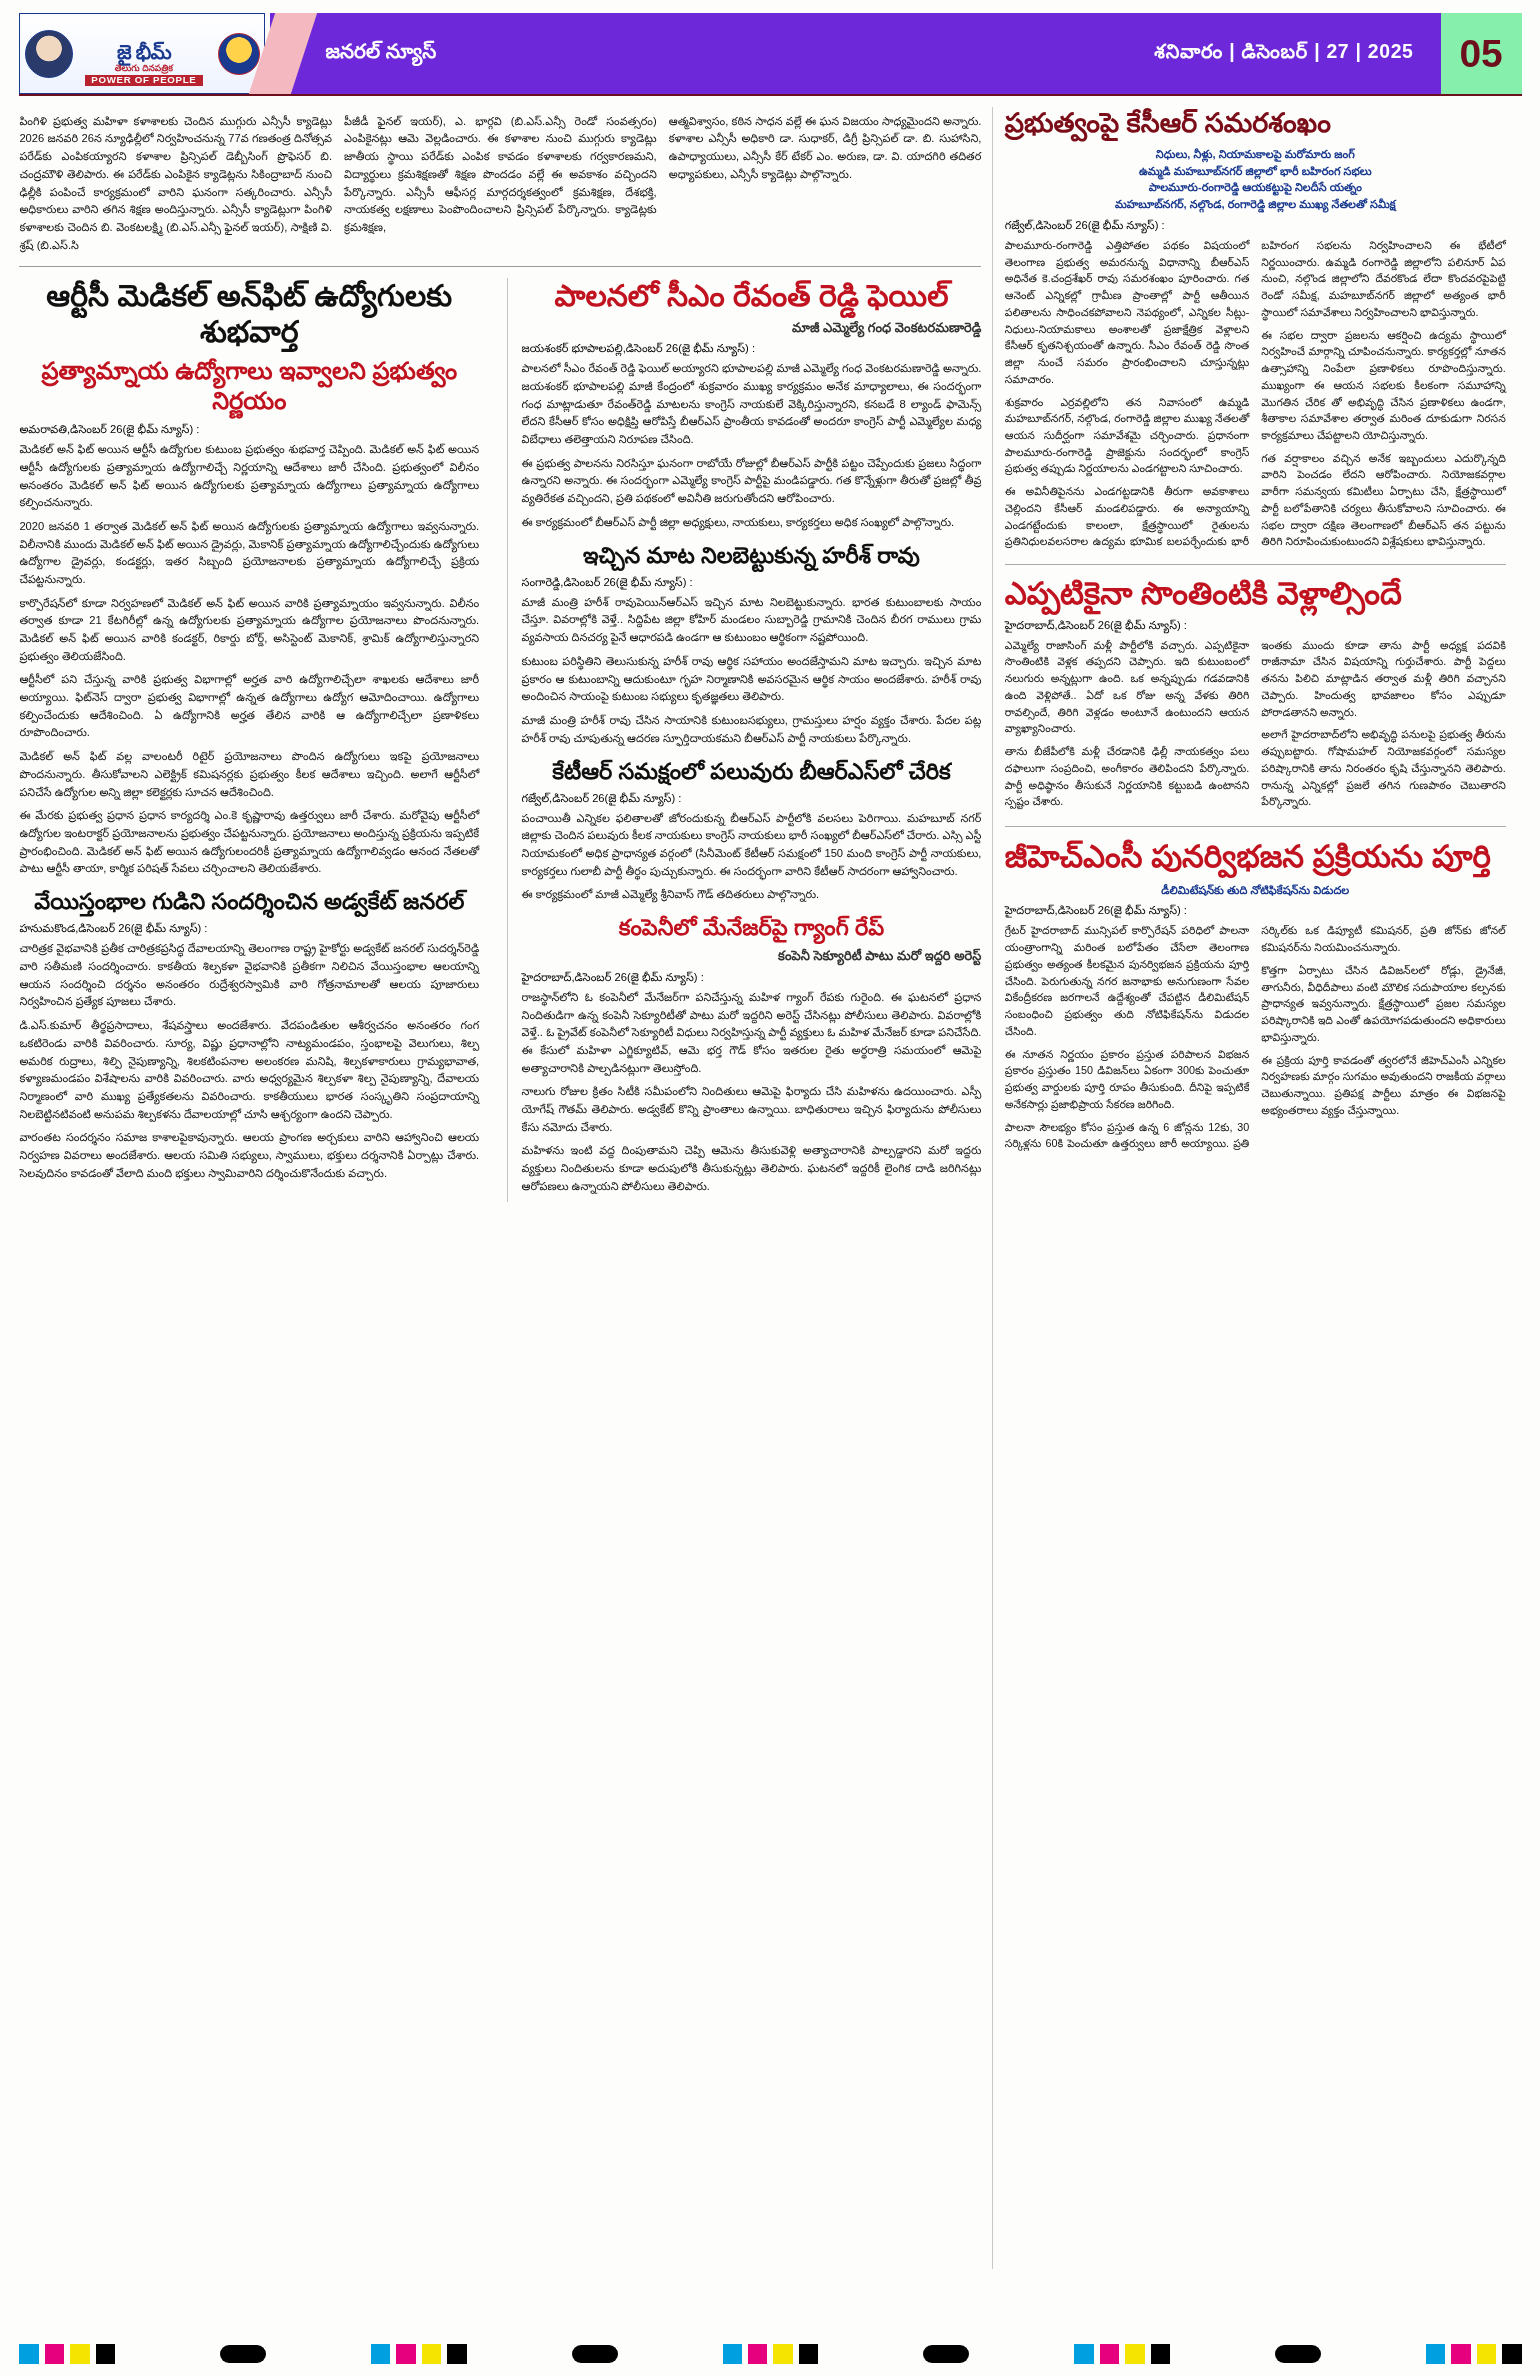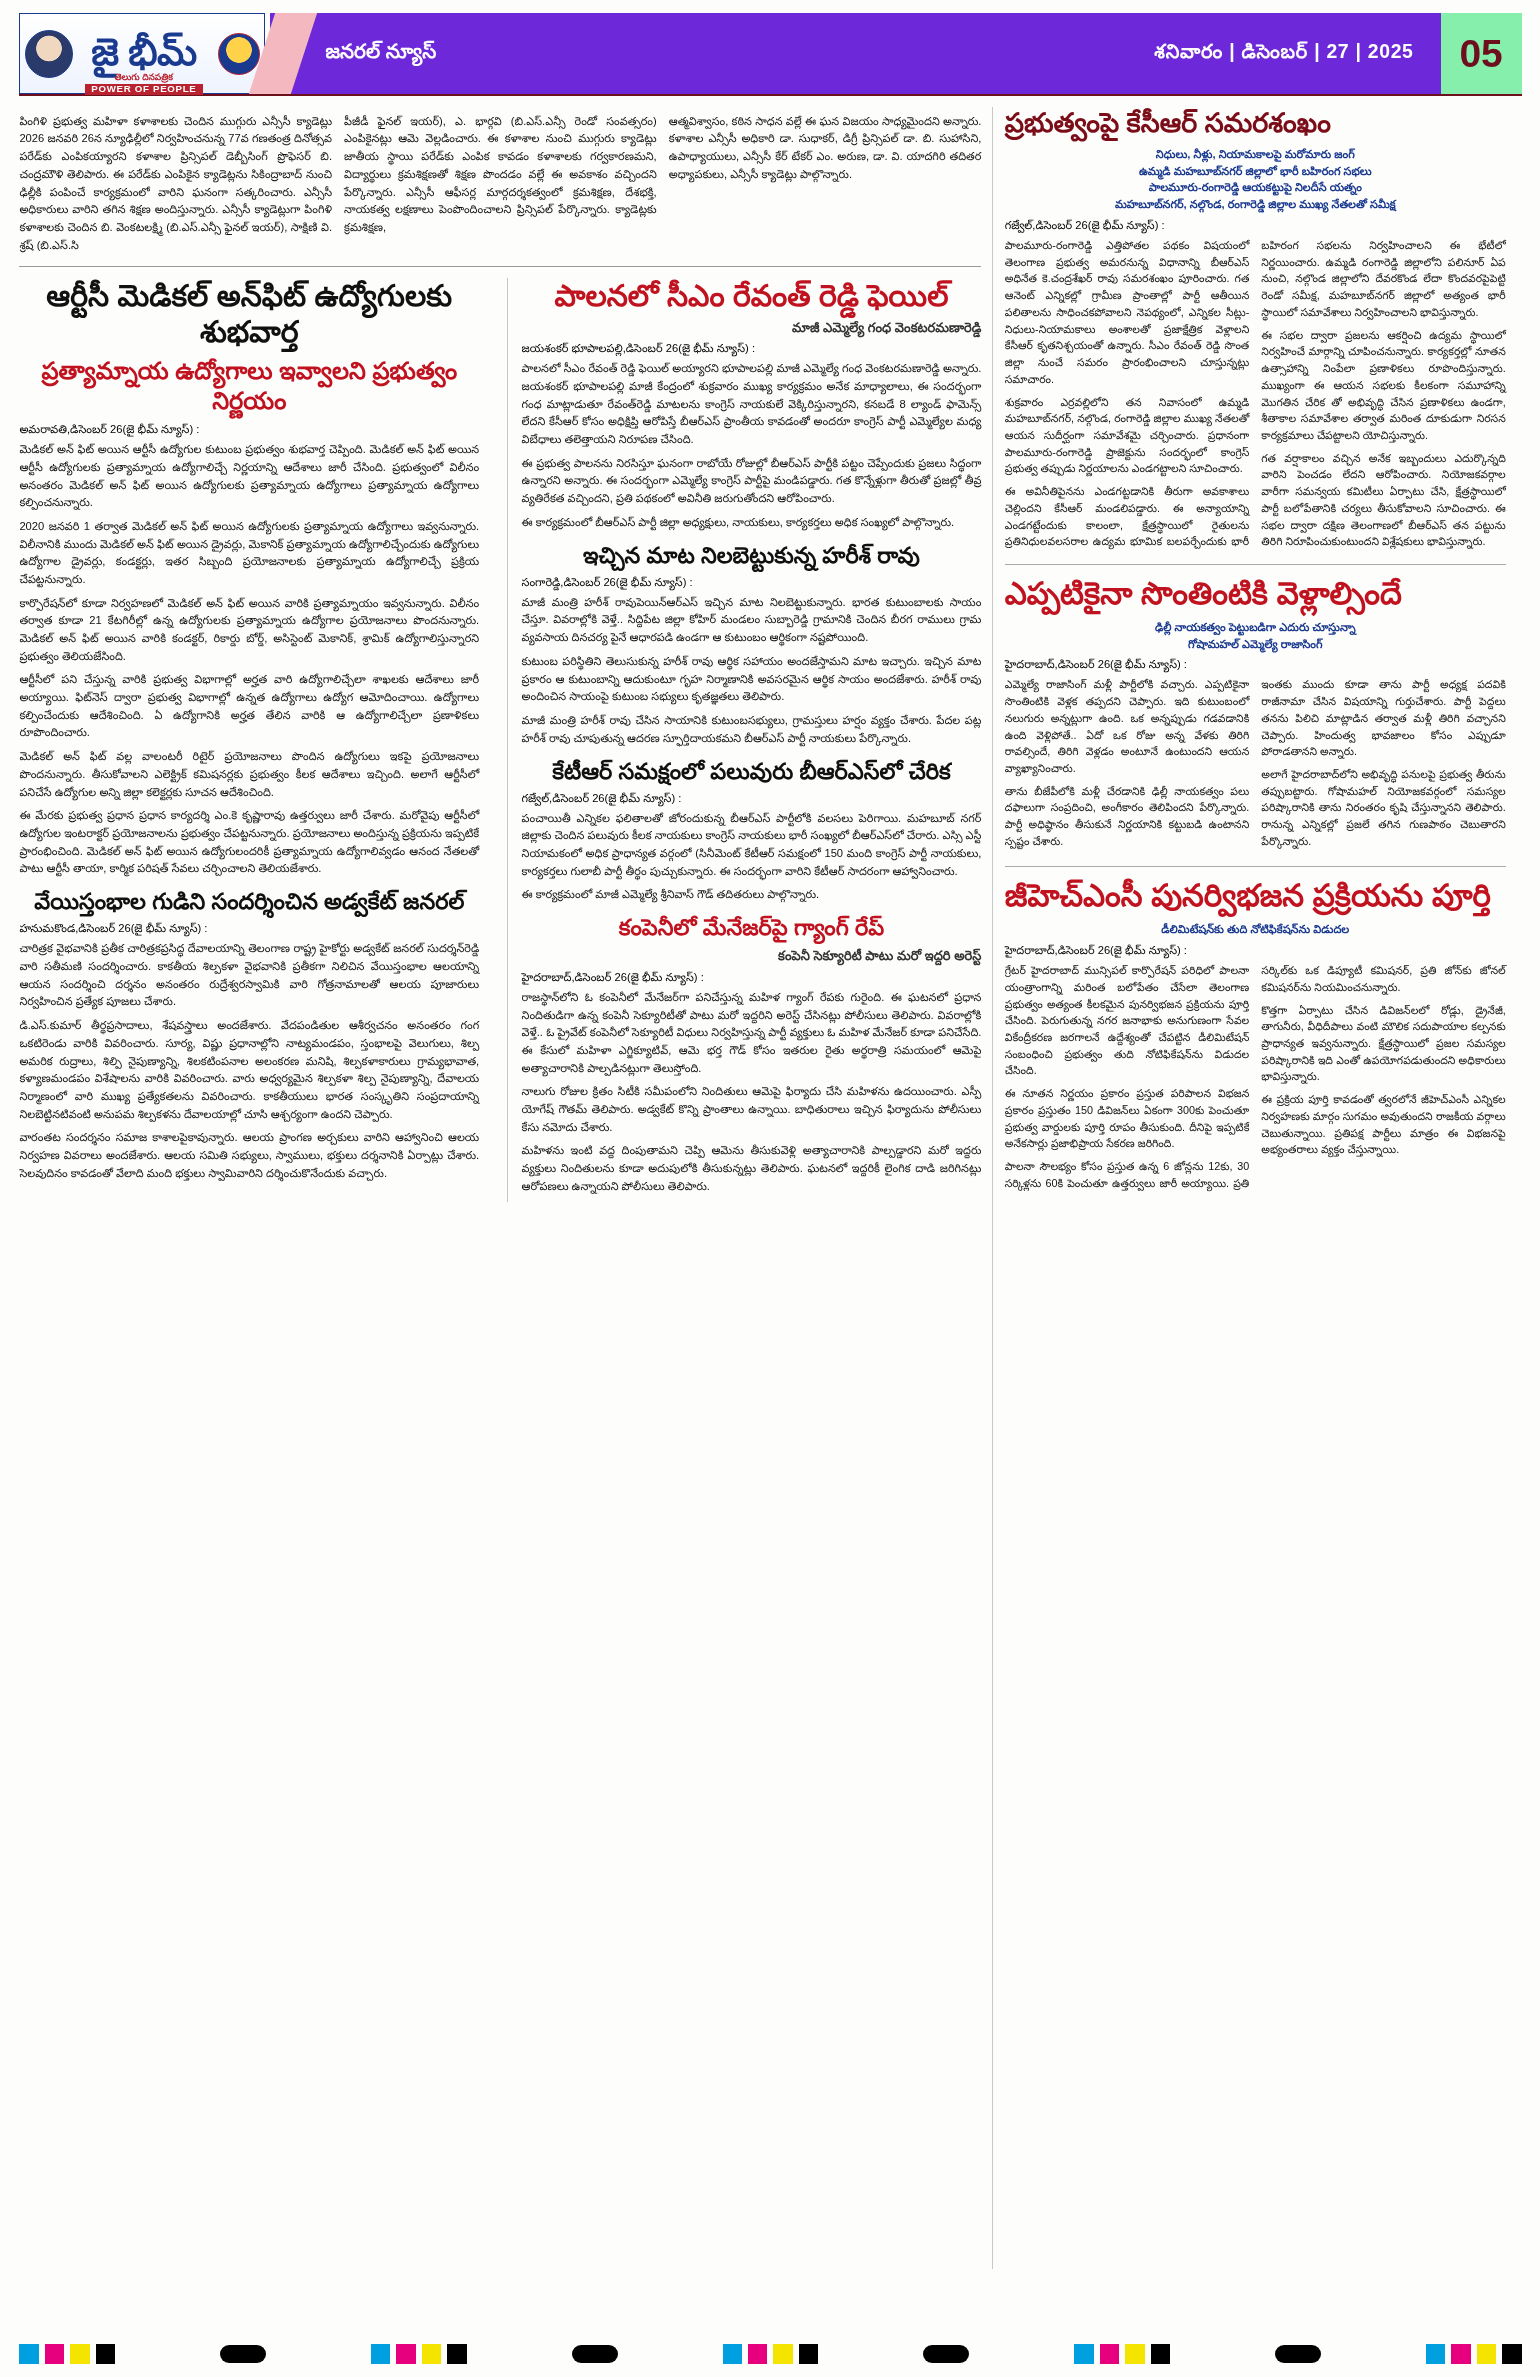--- a/index.html
+++ b/index.html
@@ -45,21 +45,21 @@
     background: radial-gradient(circle at 50% 38%, #f0d8c0 0 34%, #2a3b6b 36% 100%);
     border: 1.5px solid #1a3a8f;
     flex: 0 0 auto;
   }
   .logo-text {
     flex: 1;
     text-align: center;
     line-height: 1.0;
   }
   .logo-title {
-    font-size: 38px;
+    font-size: 20px;
     font-weight: bold;
     color: #1a3a8f;
     letter-spacing: -0.7px;
     margin-top: 20px;
   }
   .logo-sub {
     font-size: 9px;
     color: #b8232f;
     font-weight: bold;
     margin-top: 1.5px;
@@ -471,24 +471,20 @@
           <p>ఈ అవినీతిపైనను ఎండగట్టడానికి తీరుగా అవకాశాలు చెల్లిందని కేసీఆర్ మండలిపడ్డారు. ఈ అన్యాయాన్ని ఎండగట్టేందుకు కాలంలా, క్షేత్రస్థాయిలో రైతులను ప్రతినిధులవలసరాల ఉద్యమ భూమిక బలపర్చేందుకు భారీ బహిరంగ సభలను నిర్వహించాలని ఈ భేటీలో నిర్ణయించారు. ఉమ్మడి రంగారెడ్డి జిల్లాలోని పలినూర్ ఏప నుంచి, నల్గొండ జిల్లాలోని దేవరకొండ లేదా కొందవరపైపెట్టి రెండో సమీక్ష, మహబూబ్‌నగర్ జిల్లాలో అత్యంత భారీ స్థాయిలో సమావేశాలు నిర్వహించాలని భావిస్తున్నారు.</p>
           <p>ఈ సభల ద్వారా ప్రజలను ఆకర్షించి ఉద్యమ స్థాయిలో నిర్వహించే మార్గాన్ని చూపించనున్నారు. కార్యకర్తల్లో నూతన ఉత్సాహాన్ని నింపేలా ప్రణాళికలు రూపొందిస్తున్నారు. ముఖ్యంగా ఈ ఆయన సభలకు కీలకంగా సమూహాన్ని మొగతిన చేరిక తో అభివృద్ధి చేసిన ప్రణాళికలు ఉండగా, శీతాకాల సమావేశాల తర్వాత మరింత దూకుడుగా నిరసన కార్యక్రమాలు చేపట్టాలని యోచిస్తున్నారు.</p>
           <p>గత వర్షాకాలం వచ్చిన అనేక ఇబ్బందులు ఎదుర్కొన్నది వారిని పెంచడం లేదని ఆరోపించారు. నియోజకవర్గాల వారీగా సమన్వయ కమిటీలు ఏర్పాటు చేసి, క్షేత్రస్థాయిలో పార్టీ బలోపేతానికి చర్యలు తీసుకోవాలని సూచించారు. ఈ సభల ద్వారా దక్షిణ తెలంగాణలో బీఆర్ఎస్ తన పట్టును తిరిగి నిరూపించుకుంటుందని విశ్లేషకులు భావిస్తున్నారు.</p>
         </div>
       </div>
 
       <div class="r-div"></div>
 
       <div>
         <div class="r-head red">ఎప్పటికైనా సొంతింటికి వెళ్లాల్సిందే</div>
-        <div class="r-sub">
-          <div>ఢిల్లీ నాయకత్వం పెట్టుబడిగా ఎదురు చూస్తున్నా</div>
-          <div>గోషామహల్ ఎమ్మెల్యే రాజాసింగ్</div>
-        </div>
         <div class="dateline">హైదరాబాద్,డిసెంబర్ 26(జై భీమ్ న్యూస్) :</div>
         <div class="r-body">
           <p>ఎమ్మెల్యే రాజాసింగ్ మళ్లీ పార్టీలోకి వచ్చారు. ఎప్పటికైనా సొంతింటికి వెళ్లక తప్పదని చెప్పారు. ఇది కుటుంబంలో నలుగురు అన్నట్లుగా ఉంది. ఒక అన్నప్పుడు గడవడానికి ఉంది వెళ్లిపోతే.. ఏదో ఒక రోజు అన్న వేళకు తిరిగి రావల్సిందే, తిరిగి వెళ్లడం అంటూనే ఉంటుందని ఆయన వ్యాఖ్యానించారు.</p>
           <p>తాను బీజేపీలోకి మళ్లీ చేరడానికి ఢిల్లీ నాయకత్వం పలు దఫాలుగా సంప్రదించి, అంగీకారం తెలిపిందని పేర్కొన్నారు. పార్టీ అధిష్ఠానం తీసుకునే నిర్ణయానికి కట్టుబడి ఉంటానని స్పష్టం చేశారు.</p>
           <p>ఇంతకు ముందు కూడా తాను పార్టీ అధ్యక్ష పదవికి రాజీనామా చేసిన విషయాన్ని గుర్తుచేశారు. పార్టీ పెద్దలు తనను పిలిచి మాట్లాడిన తర్వాత మళ్లీ తిరిగి వచ్చానని చెప్పారు. హిందుత్వ భావజాలం కోసం ఎప్పుడూ పోరాడతానని అన్నారు.</p>
           <p>అలాగే హైదరాబాద్‌లోని అభివృద్ధి పనులపై ప్రభుత్వ తీరును తప్పుబట్టారు. గోషామహల్ నియోజకవర్గంలో సమస్యల పరిష్కారానికి తాను నిరంతరం కృషి చేస్తున్నానని తెలిపారు. రానున్న ఎన్నికల్లో ప్రజలే తగిన గుణపాఠం చెబుతారని పేర్కొన్నారు.</p>
         </div>
       </div>
 
       <div class="r-div"></div>

